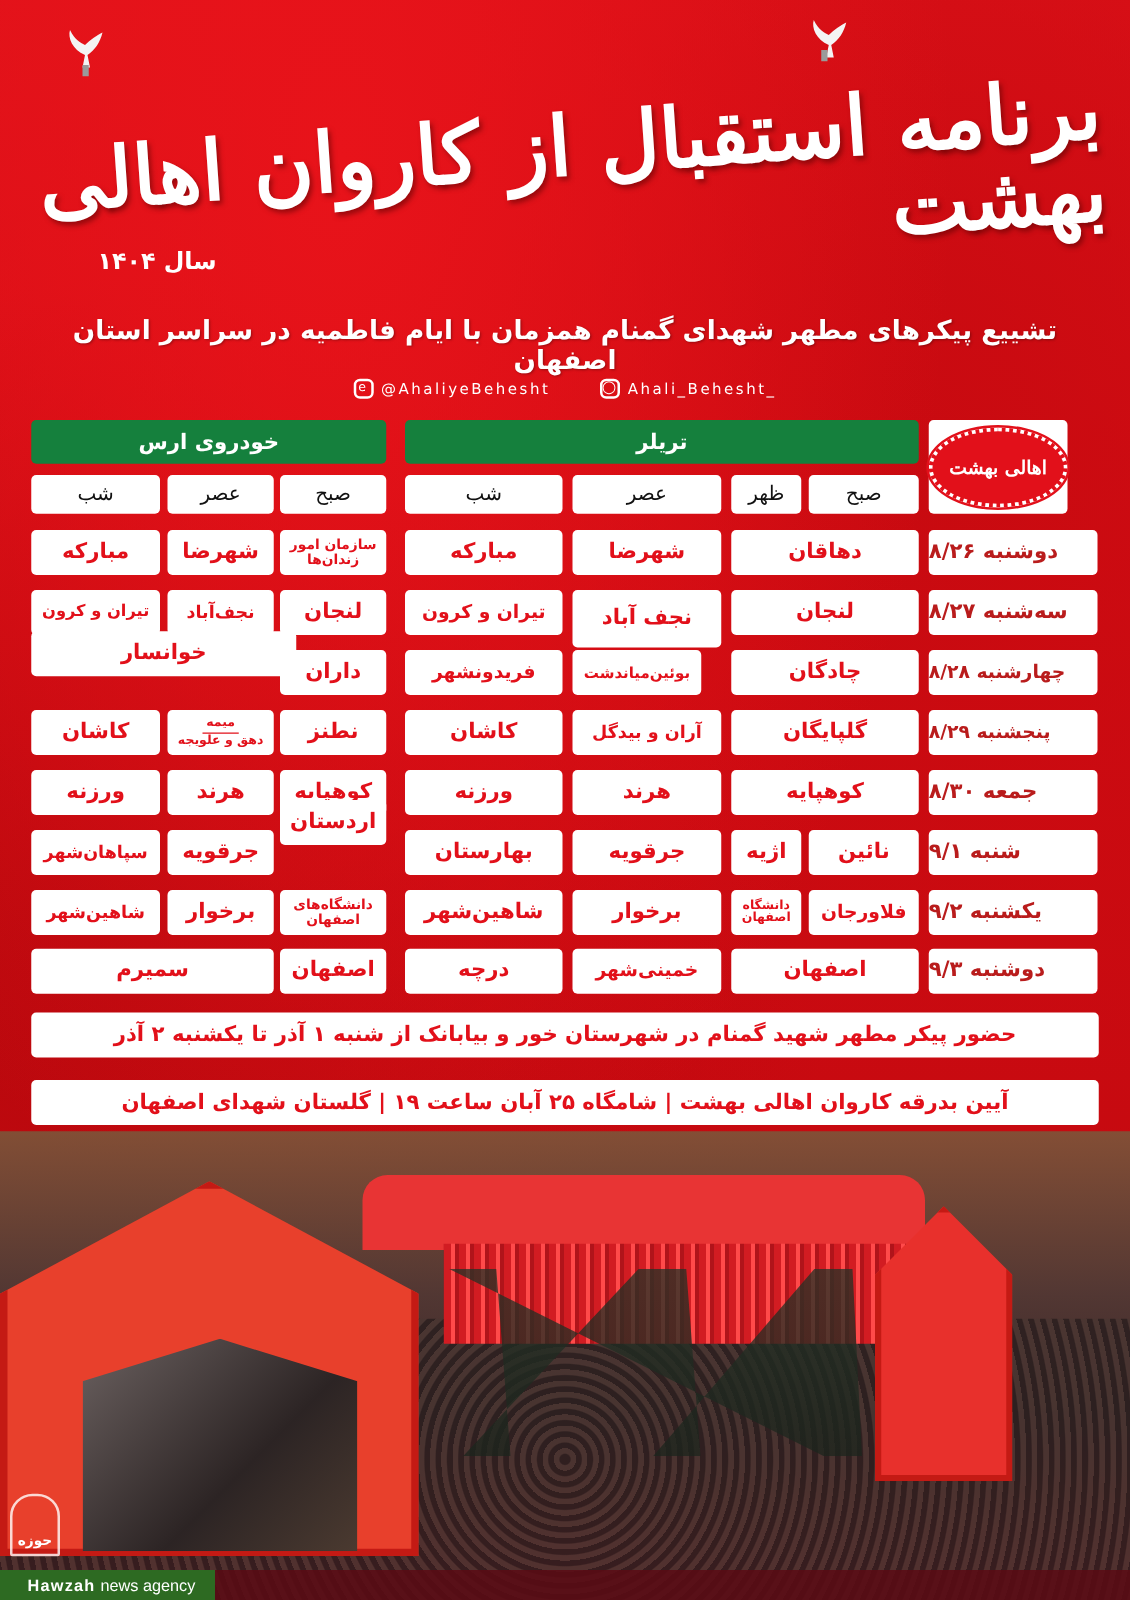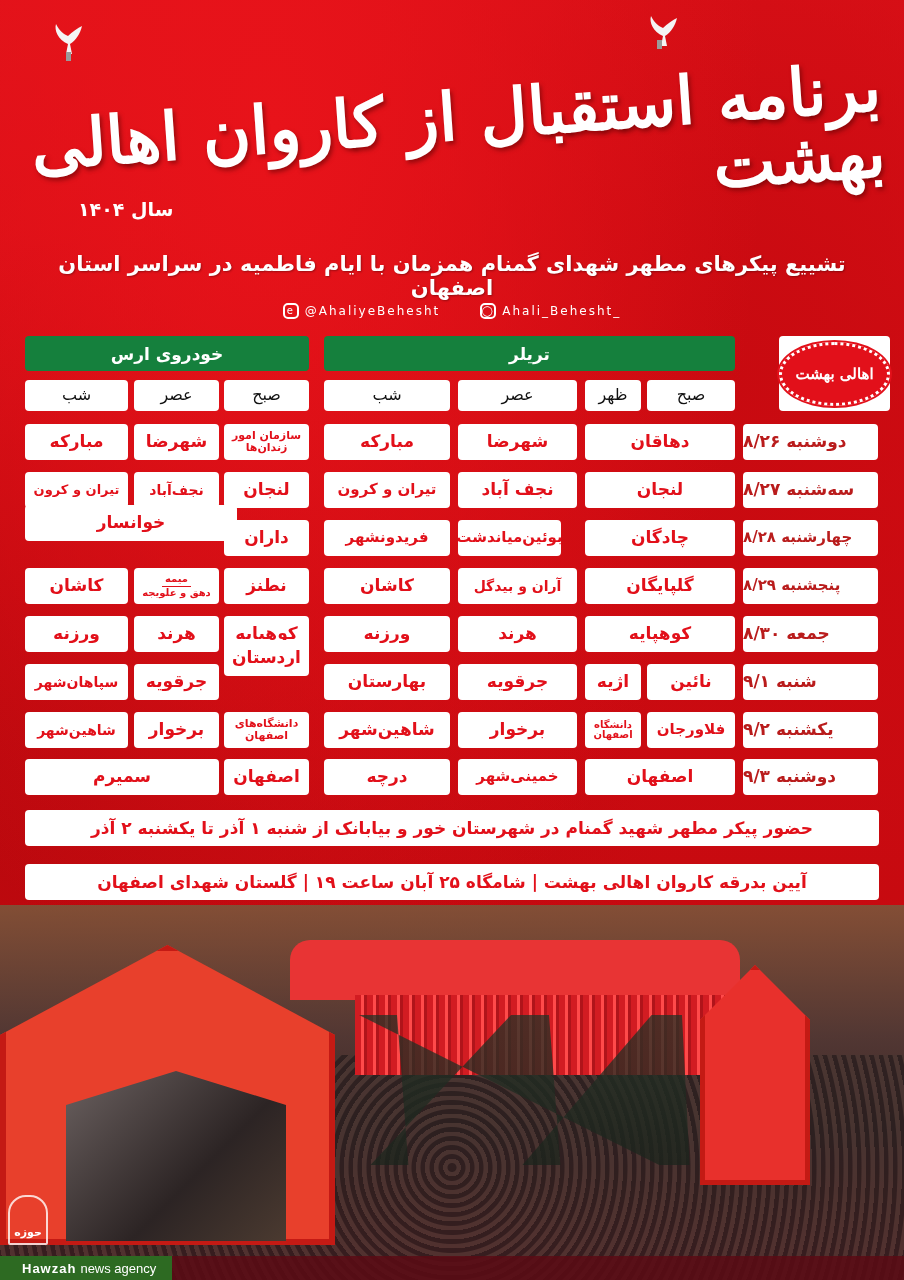--- a/index.html
+++ b/index.html
@@ -62,21 +62,21 @@
   .cell.split { flex-direction: column; font-size: 10px; }
   .cell.split .top { border-bottom: 1px solid #e2101a; padding: 0 3px 1px; margin-bottom: 1px; font-size: 10px; }
   .black {
     position: absolute; background: #15803d; color: #fff; border-radius: 4px;
     display: flex; align-items: center; justify-content: center;
     font-weight: bold; font-size: 17px;
   }
   .logo-cell {
     position: absolute; left: 743px; top: 336px; width: 111px; height: 75px;
     background: #fff; border-radius: 4px;
-    display: flex; align-items: center; justify-content: flex-end; margin-left: 36px;
+    display: flex; align-items: center; justify-content: flex-end;
   }
   .logo {
     width: 112px; height: 64px; border-radius: 50%; background: #e2101a;
     border: 3px dotted #fff; outline: 2px solid #e2101a;
     display: flex; align-items: center; justify-content: center;
     color: #fff; font-family: "DejaVu Serif", serif; font-weight: bold; font-size: 15px;
   }
   .notice {
     position: absolute; left: 25px; width: 854px; height: 36px;
     background: #fff; border-radius: 4px; color: #e2101a;
@@ -190,29 +190,29 @@
 <div class="cell date" style="left:743px;top:424px;width:135px;height:36px">دوشنبه ۸/۲۶</div>
 <div class="cell" style="left:585px;top:424px;width:150px;height:36px">دهاقان</div>
 <div class="cell" style="left:458px;top:424px;width:119px;height:36px">شهرضا</div>
 <div class="cell" style="left:324px;top:424px;width:126px;height:36px">مبارکه</div>
 <div class="cell small" style="left:224px;top:424px;width:85px;height:36px">سازمان امور زندان‌ها</div>
 <div class="cell" style="left:134px;top:424px;width:85px;height:36px">شهرضا</div>
 <div class="cell" style="left:25px;top:424px;width:103px;height:36px">مبارکه</div>
 
 <div class="cell date" style="left:743px;top:472px;width:135px;height:36px">سه‌شنبه ۸/۲۷</div>
 <div class="cell" style="left:585px;top:472px;width:150px;height:36px">لنجان</div>
-<div class="cell" style="left:458px;top:472px;width:119px;height:36px">نجف آباد</div>
+<div class="cell" style="left:458px;top:472px;width:119px;height:46px">نجف آباد</div>
 <div class="cell" style="left:324px;top:472px;width:126px;height:36px;font-size:15px">تیران و کرون</div>
 <div class="cell" style="left:224px;top:472px;width:85px;height:36px">لنجان</div>
 <div class="cell" style="left:134px;top:472px;width:85px;height:36px;font-size:14px">نجف‌آباد</div>
 <div class="cell" style="left:25px;top:472px;width:103px;height:36px;font-size:13px">تیران و کرون</div>
 
 <div class="cell date" style="left:743px;top:520px;width:135px;height:36px;font-size:15px">چهارشنبه ۸/۲۸</div>
 <div class="cell" style="left:585px;top:520px;width:150px;height:36px">چادگان</div>
-<div class="cell" style="left:458px;top:520px;width:103px;height:36px;font-size:15px">بوئین‌میاندشت</div>
+<div class="cell" style="left:458px;top:520px;width:103px;height:36px;font-size:12px">بوئین‌میاندشت</div>
 <div class="cell" style="left:324px;top:520px;width:126px;height:36px;font-size:15px">فریدونشهر</div>
 <div class="cell" style="left:224px;top:520px;width:85px;height:36px">داران</div>
 <div class="cell" style="left:25px;top:505px;width:212px;height:36px">خوانسار</div>
 
 <div class="cell date" style="left:743px;top:568px;width:135px;height:36px;font-size:15px">پنجشنبه ۸/۲۹</div>
 <div class="cell" style="left:585px;top:568px;width:150px;height:36px">گلپایگان</div>
 <div class="cell" style="left:458px;top:568px;width:119px;height:36px;font-size:14px">آران و بیدگل</div>
 <div class="cell" style="left:324px;top:568px;width:126px;height:36px">کاشان</div>
 <div class="cell" style="left:224px;top:568px;width:85px;height:36px">نطنز</div>
 <div class="cell split" style="left:134px;top:568px;width:85px;height:36px">

